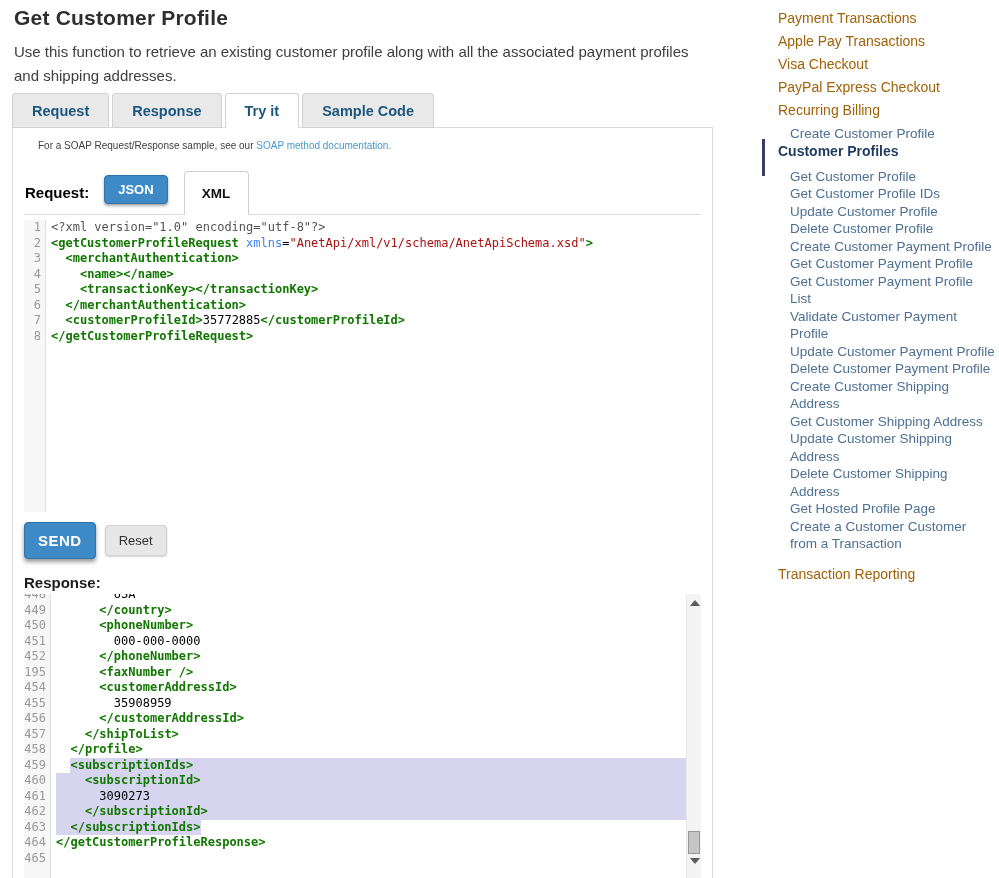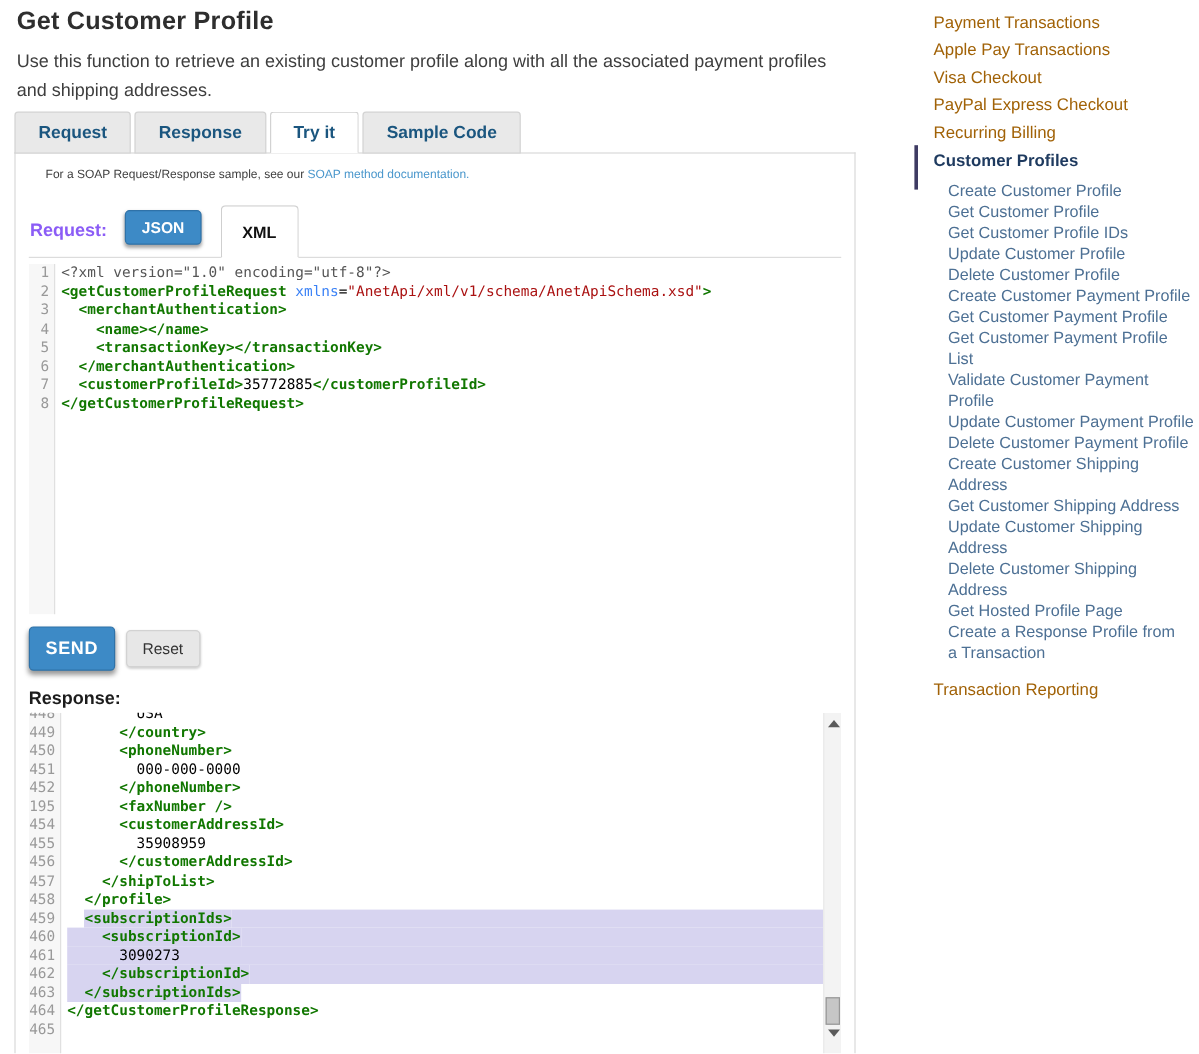--- a/index.html
+++ b/index.html
@@ -18,21 +18,21 @@
          background:#e9e9e9; border:1px solid #d2d2d2; border-radius:3px 3px 0 0; margin-right:3px; margin-bottom:-1px; }
   .tab.active { background:#fff; border-bottom-color:#fff; }
 
   
   .panel { position:relative; z-index:1; border:1px solid #d9d9d9; border-bottom:none; background:#fff; height:760px; }
   .soap { margin:12px 25px 0; font-size:10px; color:#3e3e3e; }
   .soap a { color:#4a97cc; text-decoration:none; cursor:pointer; }
 
   .format-row { display:flex; align-items:flex-end; margin:19px 11px 0 11px; height:45px;
                 border-bottom:1px solid #dcdcdc; }
-  .req-label { font-size:15px; font-weight:bold; color:#8b5cf6; margin:0 0 13px 1px; }
+  .req-label { font-size:15px; font-weight:bold; color:#000000; margin:0 0 13px 1px; }
   .json-btn { margin:0 0 10px 15px; background:#3d8ac6; color:#fff; font-family:inherit; font-weight:bold;
               font-size:13px; padding:6px 13px; border:1px solid #2f72a8; border-radius:4px;
               box-shadow:0 2px 3px rgba(0,0,0,.35); cursor:pointer; }
   .xml-tab { margin-left:16px; margin-bottom:-1px; width:65px; height:44px; background:#fff;
              border:1px solid #cfcfcf; border-bottom:1px solid #fff; border-radius:4px 4px 0 0;
              display:flex; align-items:center; justify-content:center;
              font-size:13.5px; font-weight:bold; color:#111; cursor:pointer; }
 
   
   .editor { position:relative; margin-left:11px; width:677px;
@@ -318,36 +318,36 @@
       </div>
     </div>
   </div>
 
   <div class="sidebar" id="sidebar">
       <div class="side-item side-top">Payment Transactions</div>
       <div class="side-item side-top">Apple Pay Transactions</div>
       <div class="side-item side-top">Visa Checkout</div>
       <div class="side-item side-top">PayPal Express Checkout</div>
       <div class="side-item side-top">Recurring Billing</div>
+      <div class="side-item side-sub">Create Customer Profile</div>
       <div class="side-item side-top-active"><span class="active-bar"></span>Customer Profiles</div>
-      <div class="side-item side-sub">Create Customer Profile</div>
       <div class="side-item side-sub">Get Customer Profile</div>
       <div class="side-item side-sub">Get Customer Profile IDs</div>
       <div class="side-item side-sub">Update Customer Profile</div>
       <div class="side-item side-sub">Delete Customer Profile</div>
       <div class="side-item side-sub">Create Customer Payment Profile</div>
       <div class="side-item side-sub">Get Customer Payment Profile</div>
       <div class="side-item side-sub">Get Customer Payment Profile List</div>
       <div class="side-item side-sub">Validate Customer Payment Profile</div>
       <div class="side-item side-sub">Update Customer Payment Profile</div>
       <div class="side-item side-sub">Delete Customer Payment Profile</div>
       <div class="side-item side-sub">Create Customer Shipping Address</div>
       <div class="side-item side-sub">Get Customer Shipping Address</div>
       <div class="side-item side-sub">Update Customer Shipping Address</div>
       <div class="side-item side-sub">Delete Customer Shipping Address</div>
       <div class="side-item side-sub">Get Hosted Profile Page</div>
       <div class="side-item side-sub">
-        <div class="wrapbox">Create a Response Profile from a Transaction</div>
+        <div class="wrapbox">Create a Customer Customer from a Transaction</div>
       </div>
       <div class="side-gap"></div>
       <div class="side-item side-top">Transaction Reporting</div>
     </div>
 </div>
 
 </body></html>

